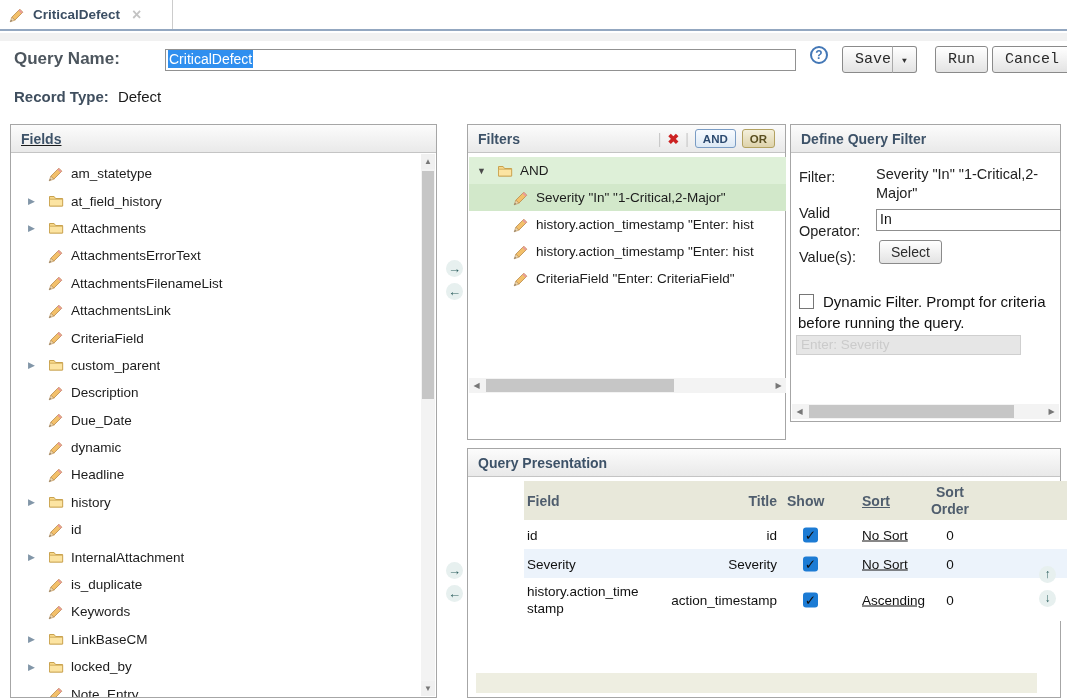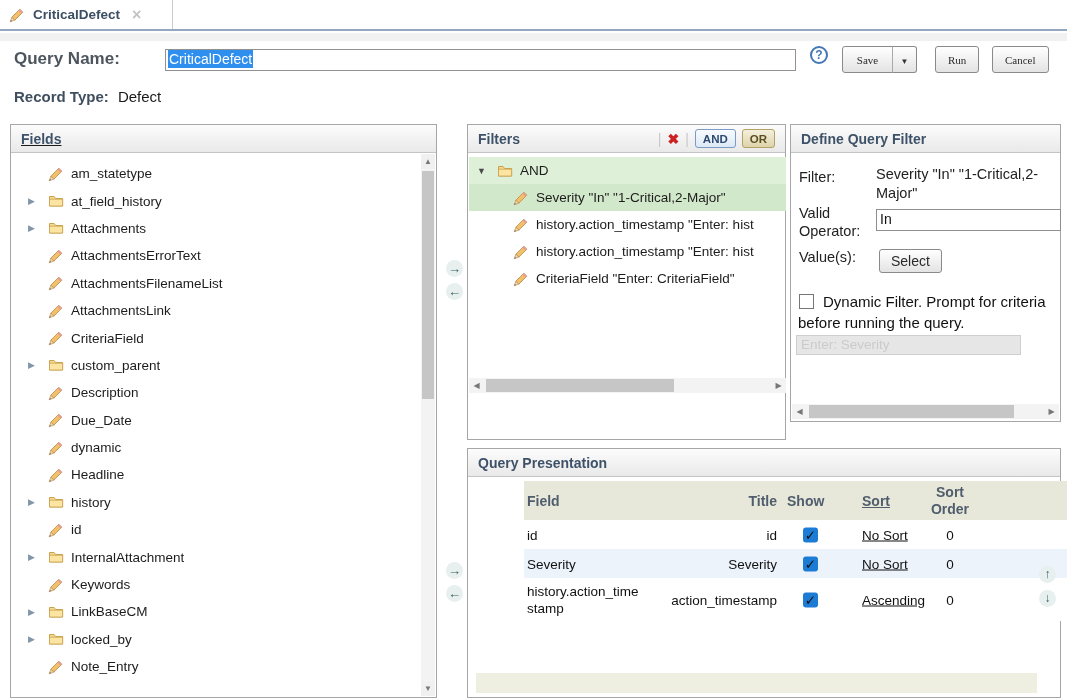--- a/index.html
+++ b/index.html
@@ -18,22 +18,22 @@
   .gray-strip { position:absolute; left:0; top:33px; width:1067px; height:8px; background:#f1f1f1; }
 
   
   .qname-label { position:absolute; left:14px; top:49px; font-size:17px; font-weight:bold; color:#4d565e; }
   .qname-input { position:absolute; left:165px; top:49px; width:631px; height:22px;
                  border:1px solid #919191; background:#fff; font-size:14px; padding:1px 2px; overflow:hidden; white-space:nowrap; }
   .qname-input .sel { background:#2f8fef; color:#fff; padding:1px 1px; }
   .help-icon { position:absolute; left:810px; top:46px; width:18px; height:18px; border:2px solid #4377b6;
                border-radius:50%; color:#4377b6; font-weight:bold; font-size:12px; text-align:center; line-height:14px; }
   .btn { position:absolute; top:46px; height:27px; background:linear-gradient(#ffffff,#e3e3e3);
-         border:1px solid #8a8a8a; border-radius:3px; font-family:Liberation Serif, serif;
-         font-size:11px; color:#2b2b2b; padding:0 12px; cursor:pointer; }
+         border:1px solid #8a8a8a; border-radius:3px; font-family:Liberation Mono, monospace;
+         font-size:15px; color:#2b2b2b; padding:0 12px; cursor:pointer; }
   .btn-save { left:842px; width:51px; border-radius:3px 0 0 3px; }
   .btn-save-arrow { left:892px; width:25px; border-radius:0 3px 3px 0; border-left:1px solid #a9a9a9; padding:0; }
   .btn-save-arrow::after { content:"▼"; font-size:8px; color:#333; }
   .btn-run { left:935px; }
   .btn-cancel { left:992px; }
   .rectype { position:absolute; left:14px; top:88px; font-size:15px; }
   .rectype .rt-label { font-weight:bold; color:#3f4e5e; }
   .rectype .rt-value { color:#1a1a1a; margin-left:5px; }
 
   
@@ -84,21 +84,21 @@
   .fdefault { position:absolute; left:6px; top:272px; width:302px; font-size:13.5px; color:#111; line-height:19px; }
   .cb-empty { float:left; width:13px; height:13px; border:1px solid #767676; background:#fff; margin:2px 8px 4px 1px; }
 
   
   #define-panel { left:790px; top:124px; width:271px; height:298px; }
   .dq-label { position:absolute; left:8px; font-size:14.5px; color:#222; }
   .dq-filter-value { position:absolute; left:85px; top:40px; width:186px; font-size:14.5px; color:#222; line-height:19px;
                      overflow:hidden; height:40px; }
   .dq-op-input { position:absolute; left:85px; top:84px; width:185px; height:22px; border:1px solid #8f8f8f;
                  background:#fff; font-size:14px; padding:1px 3px; color:#111; }
-  .dq-select-btn { position:absolute; left:88px; top:124px; height:24px; background:linear-gradient(#ffffff,#e3e3e3);
+  .dq-select-btn { position:absolute; left:88px; top:115px; height:24px; background:linear-gradient(#ffffff,#e3e3e3);
                    border:1px solid #8a8a8a; border-radius:3px; font-family:"Liberation Sans",sans-serif;
                    font-size:14px; color:#2b2b2b; padding:0 11px; cursor:pointer; }
   .dq-dynamic { position:absolute; left:7px; top:166px; width:256px; font-size:15px; color:#111; line-height:21px; }
   .dq-dynamic .cb-empty { width:15px; height:15px; margin:3px 9px 2px 1px; }
   .dq-prompt { position:absolute; left:5px; top:210px; width:225px; height:20px; background:#e6e6e6;
                border:1px solid #cfcfcf; color:#cbcbcb; font-size:13.5px; padding:1px 4px; overflow:hidden; white-space:nowrap; }
   #define-hsb { left:1px; bottom:2px; width:267px; }
 
   
   #pres-panel { left:467px; top:448px; width:594px; height:250px; }
@@ -278,20 +278,27 @@
           <svg class="ic">
             <use href="#ic-folder"></use>
           </svg>
           <span class="lbl">InternalAttachment</span>
         </div>
       <div class="trow">
           <span class="twisty"></span>
           <svg class="ic">
             <use href="#ic-pencil"></use>
           </svg>
+          <span class="lbl">is_duplicate</span>
+        </div>
+      <div class="trow">
+          <span class="twisty"></span>
+          <svg class="ic">
+            <use href="#ic-pencil"></use>
+          </svg>
           <span class="lbl">Keywords</span>
         </div>
       <div class="trow">
           <span class="twisty">▶</span>
           <svg class="ic">
             <use href="#ic-folder"></use>
           </svg>
           <span class="lbl">LinkBaseCM</span>
         </div>
       <div class="trow">

